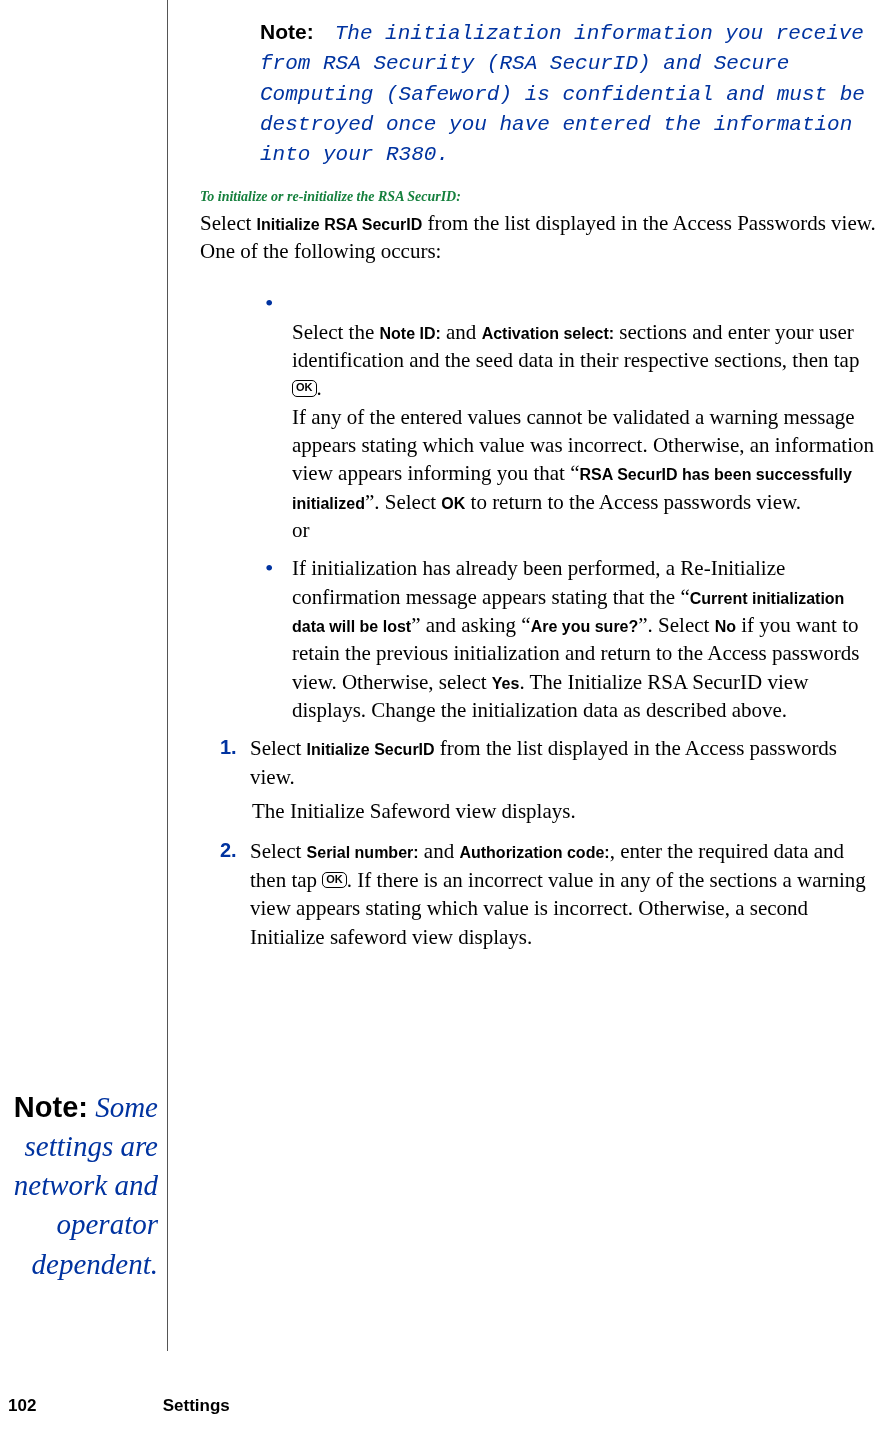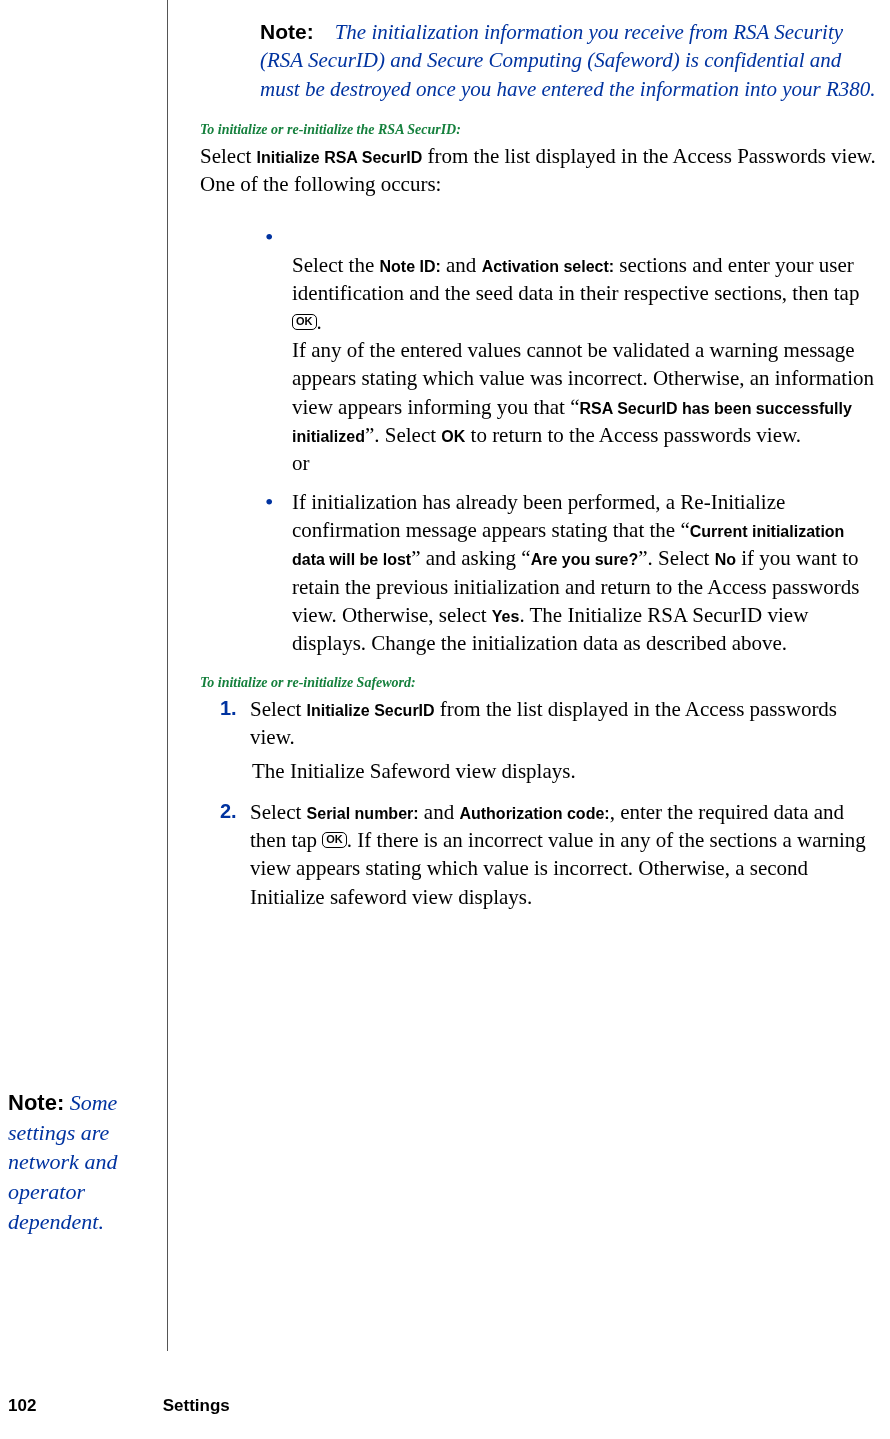--- a/index.html
+++ b/index.html
@@ -16,23 +16,24 @@
     width: 890px;
     height: 1439px;
     box-sizing: border-box;
     padding: 18px 15px 0 0;
   }
   .side-note {
     position: absolute;
     left: 8px;
     top: 1088px;
     width: 150px;
-    font-size: 22px;
+    font-size: 29px;
     line-height: 1.35;
     color: #0033a0;
+    text-align: right;
   }
   .side-note-label {
     font-style: normal;
     font-family: Arial, Helvetica, sans-serif;
     font-weight: bold;
     color: #000;
   }
   .side-note-body {
     font-style: italic;
     font-family: Garamond, "Times New Roman", Georgia, serif;
@@ -55,21 +56,21 @@
   }
   .note-label {
     font-family: Arial, Helvetica, sans-serif;
     font-weight: bold;
     font-style: normal;
     color: #000;
   }
   .italic-blue {
     font-style: italic;
     color: #0033a0;
-    font-family: Liberation Serif, serif;
+    font-family: Liberation Mono, monospace;
   }
   .heading {
     color: #15803d;
     font-style: italic;
     font-weight: bold;
     font-size: 14px;
     margin-top: 16px;
     font-family: Garamond, "Times New Roman", Georgia, serif;
   }
   .body-text {
@@ -178,21 +179,20 @@
         <br>
         <span>Select the </span><span class="sans-bold">Note ID:</span><span> and </span><span class="sans-bold">Activation select:</span><span> sections and enter your user identification and the seed data in their respective sections, then tap </span><span class="ok-btn">OK</span><span>.</span><br>
         <span>If any of the entered values cannot be validated a warning message appears stating which value was incorrect. Otherwise, an information view appears informing you that “</span><span class="sans-bold">RSA SecurID has been successfully initialized</span><span>”. Select </span><span class="sans-bold">OK</span><span> to return to the Access passwords view.</span><br>
         <span>or</span>
       </li>
       <li>
         <span>If initialization has already been performed, a Re-Initialize confirmation message appears stating that the “</span><span class="sans-bold">Current initialization data will be lost</span><span>” and asking “</span><span class="sans-bold">Are you sure?</span><span>”. Select </span><span class="sans-bold">No</span><span> if you want to retain the previous initialization and return to the Access passwords view. Otherwise, select </span><span class="sans-bold">Yes</span><span>. The Initialize RSA SecurID view displays. Change the initialization data as described above.</span>
       </li>
     </ul>
 
-    <div class="heading" style="margin-top:16px;">To initialize or re-initialize Safeword:</div>
 
     <ol class="numbered">
       <li>
         <span class="num-label">1.</span>
         <span>Select </span><span class="sans-bold">Initialize SecurID</span><span> from the list displayed in the Access passwords view.</span>
         <div class="sub-para">The Initialize Safeword view displays.</div>
       </li>
       <li>
         <span class="num-label">2.</span>
         <span>Select </span><span class="sans-bold">Serial number:</span><span> and </span><span class="sans-bold">Authorization code:</span><span>, enter the required data and then tap </span><span class="ok-btn">OK</span><span>. If there is an incorrect value in any of the sections a warning view appears stating which value is incorrect. Otherwise, a second Initialize safeword view displays.</span>

